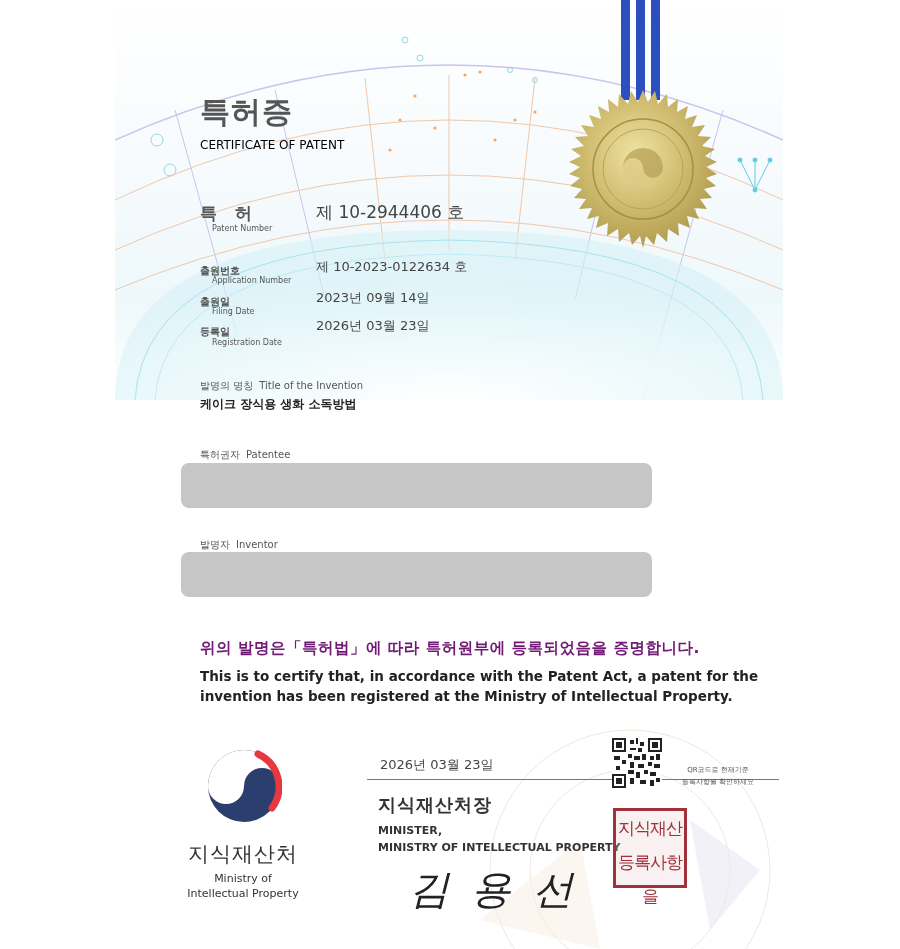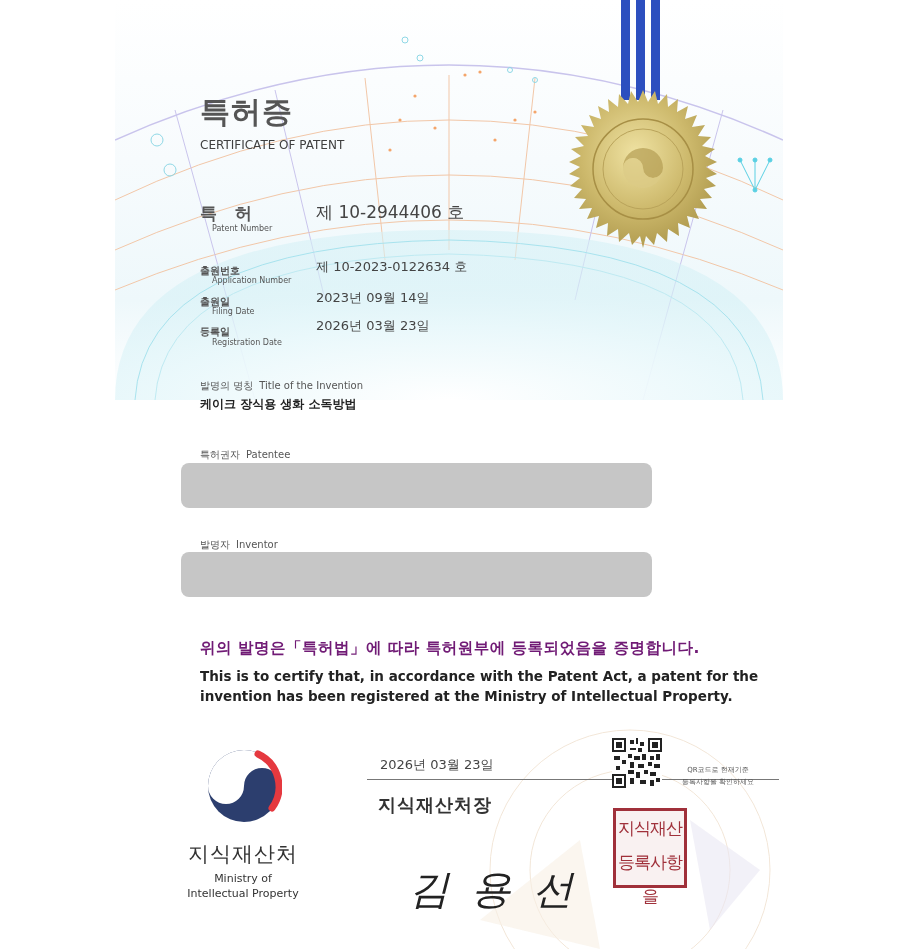--- a/index.html
+++ b/index.html
@@ -14,21 +14,21 @@
   .bg-top {
     position: absolute; left: 115px; top: 0; width: 668px; height: 400px; overflow: hidden;
     background: linear-gradient(180deg, #ffffff 0%, #f7fbfd 40%, #eef8fb 75%, #ffffff 100%);
   }
   .bg-top svg { position: absolute; left: 0; top: 0; }
   .bg-bottom {
     position: absolute; left: 460px; top: 700px; width: 323px; height: 249px; overflow: hidden; opacity: .55;
   }
   .abs { position: absolute; }
   .title-ko { left: 200px; top: 92px; font-size: 30px; font-weight: bold; color: #555; letter-spacing: 1px; }
-  .title-en { left: 200px; top: 138px; font-size: 12px; color: #404040; }
+  .title-en { left: 200px; top: 138px; font-size: 12px; color: #000000; }
   .lbl-ko-big { font-size: 17px; color: #555; font-weight: bold; letter-spacing: 6px; }
   .lbl-ko { font-size: 10px; color: #555; font-weight: bold; }
   .lbl-en { font-size: 8px; color: #555; margin-left: 12px; }
   .val-big { font-size: 17px; color: #444; }
   .val { font-size: 13px; color: #444; }
   .small-label { font-size: 10px; color: #555; }
   .small-label .en { font-size: 10px; margin-left: 6px; }
   .invention-title { font-size: 12px; font-weight: bold; color: #222; }
   .redact { background: #c6c6c6; border-radius: 8px; }
   .cert-ko { font-size: 15.5px; font-weight: bold; color: #701a75; letter-spacing: .5px; }
@@ -235,20 +235,22 @@
     </g>
   </svg>
 </div>
 <div class="abs qr-note" style="left:668px; top:764px; width:100px;">
   <div>QR코드로 현재기준</div>
   <div>등록사항을 확인하세요</div>
 </div>
 
 <div class="abs minister-ko" style="left:378px; top:793px;">지식재산처장</div>
 <div class="abs minister-en" style="left:378px; top:822px;">
+  <div>MINISTER,</div>
+  <div>MINISTRY OF INTELLECTUAL PROPERTY</div>
 </div>
 
 <div class="abs stamp" style="left:613px; top:808px;">
   <div>지식재산</div>
   <div>등록사항을</div>
 </div>
 
 <div class="abs signature" style="left:409px; top:862px;">김용선</div>
 
 </body></html>

